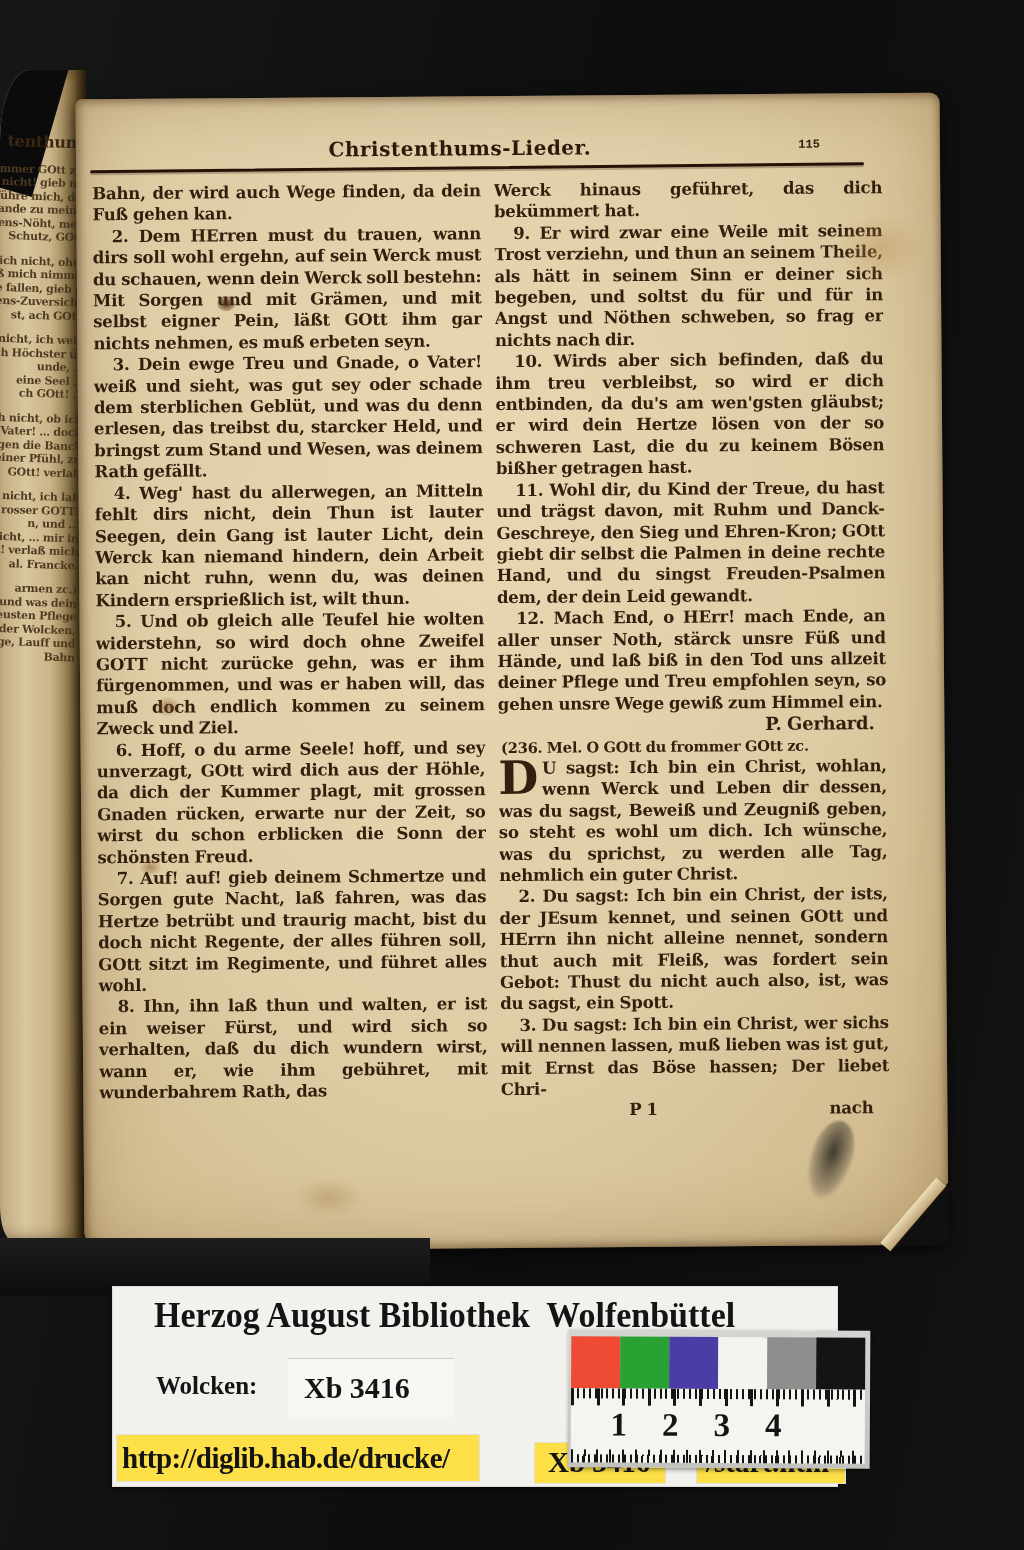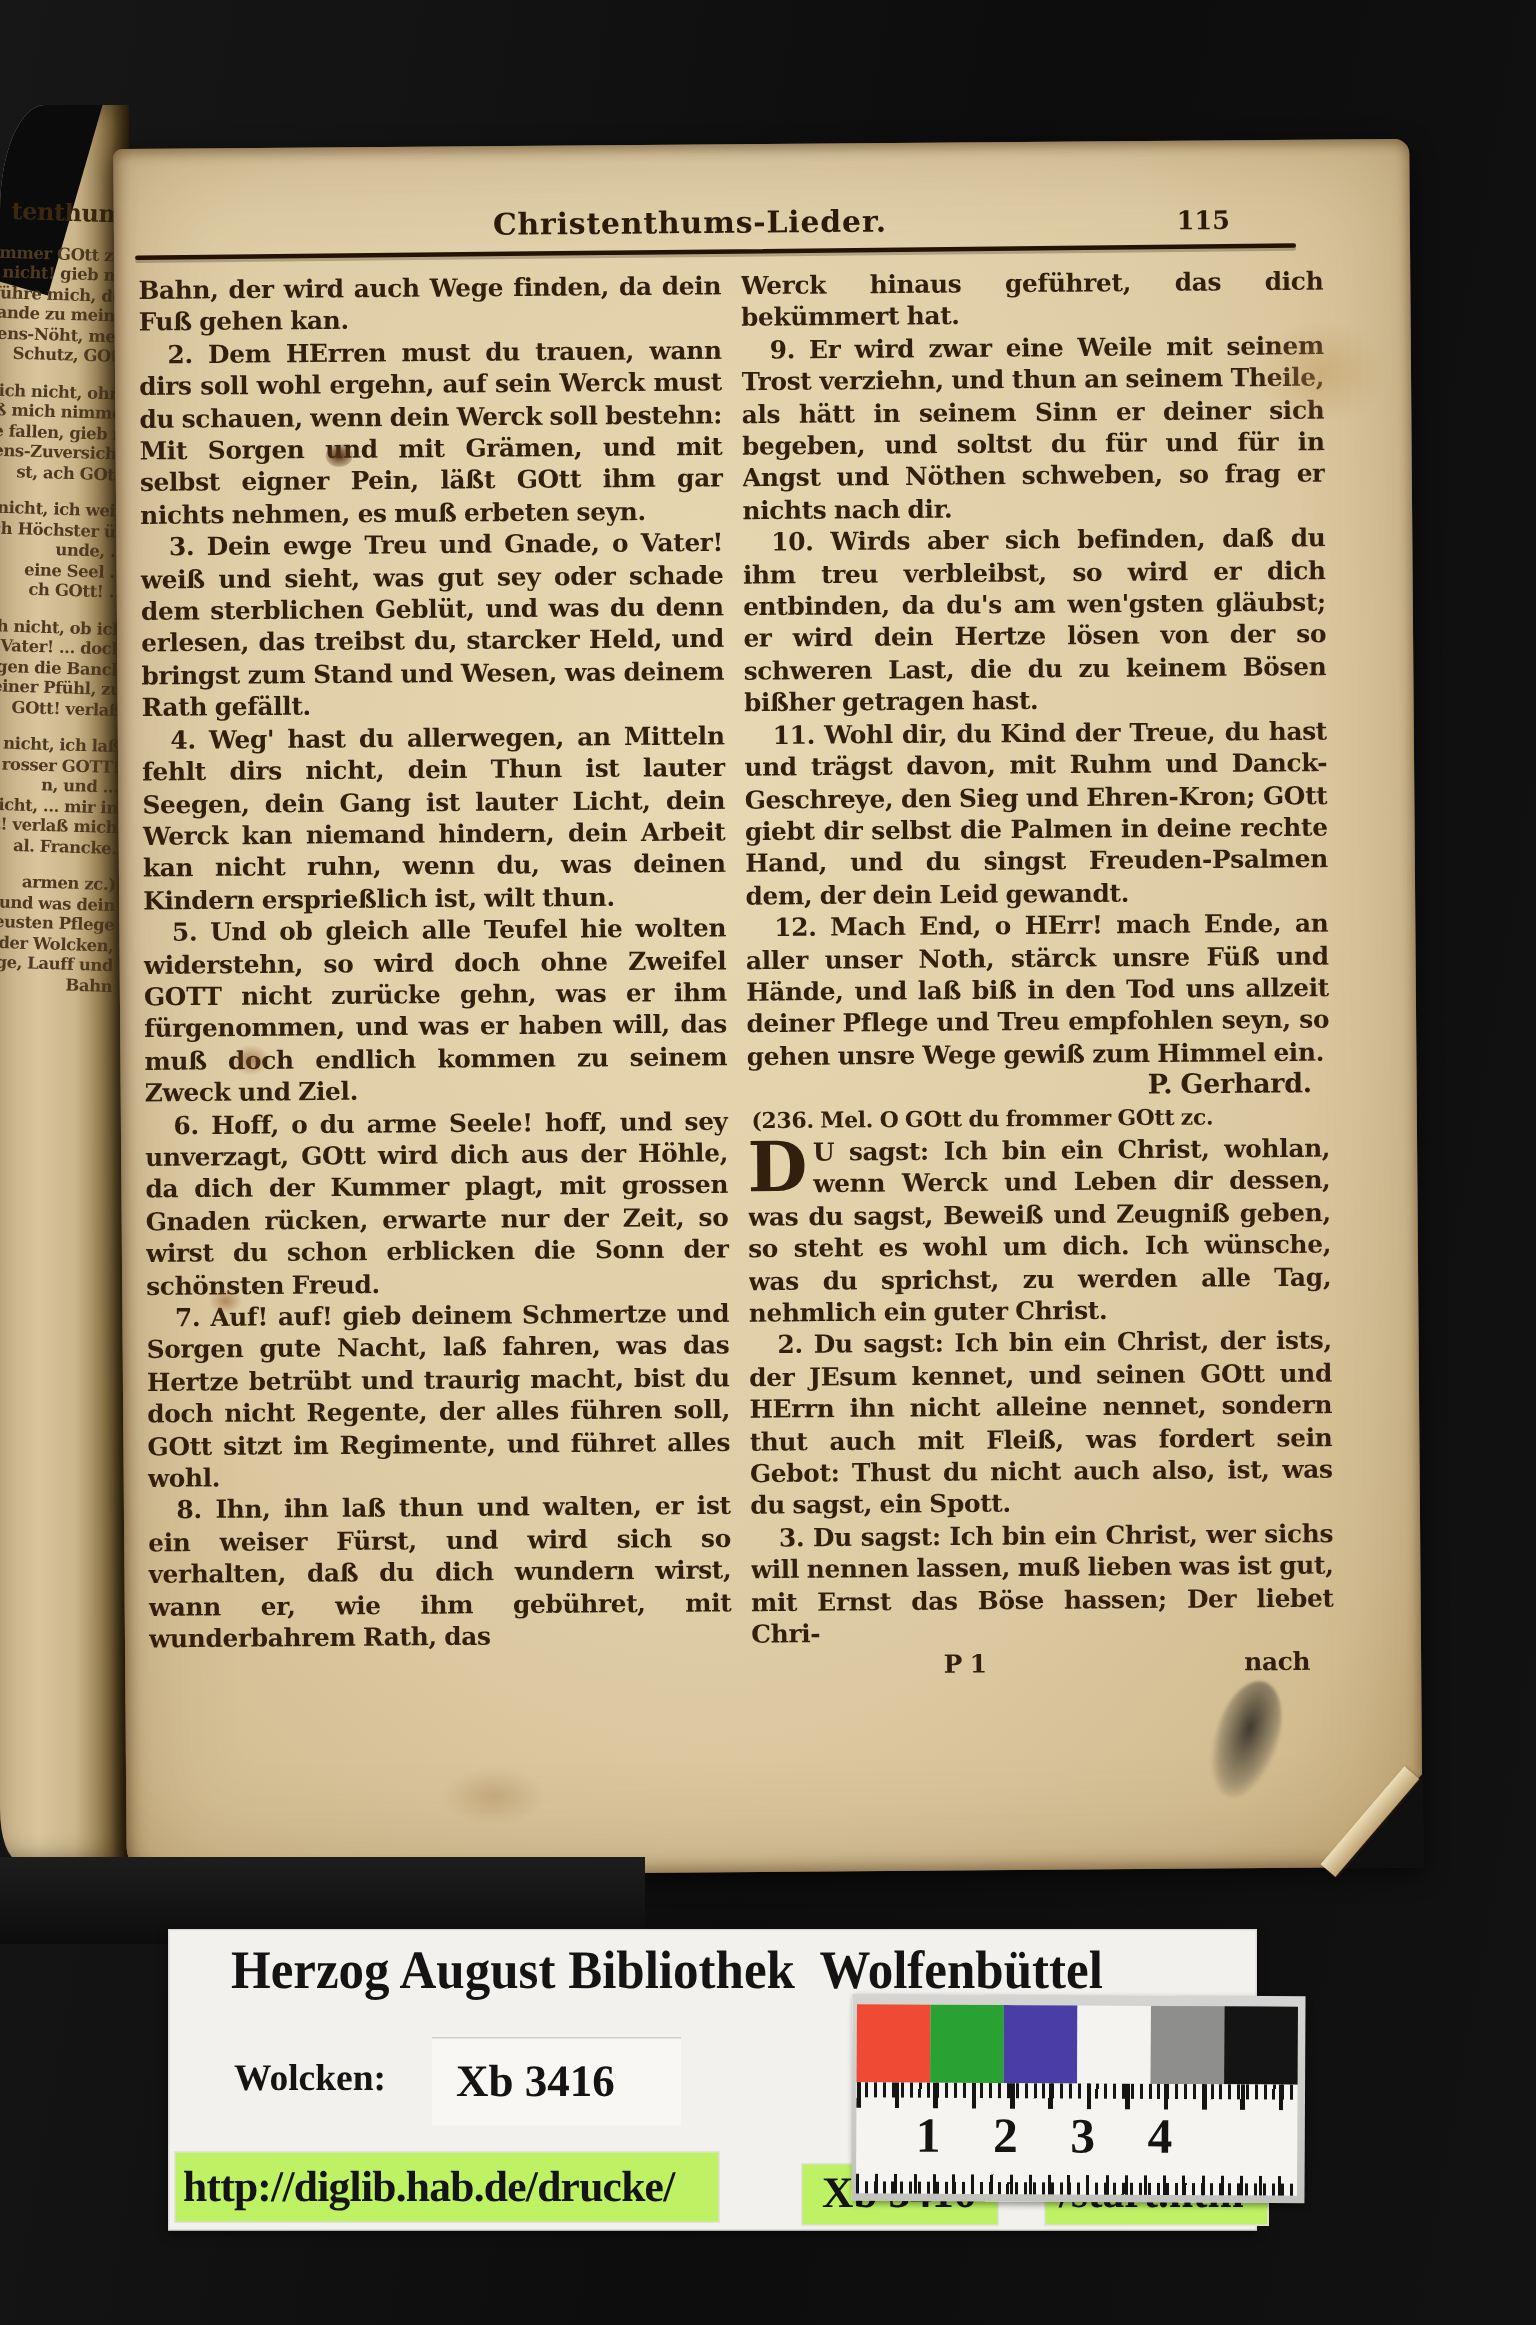--- a/index.html
+++ b/index.html
@@ -31,21 +31,21 @@
       0 5px 16px rgba(0,0,0,.6);}
   .dogear-cut{position:absolute;right:-1px;bottom:-1px;width:56px;height:64px;
     background:#101010;clip-path:polygon(100% 0,100% 100%,0 100%);}
   .dogear-fold{position:absolute;right:-8px;bottom:24px;width:86px;height:13px;
     transform:rotate(-49deg);background:linear-gradient(#ecddb8,#bda273);
     box-shadow:0 1px 2px rgba(60,35,10,.55);}
 
   .page-header{position:relative;height:76px;}
   .header-title{position:absolute;left:0;width:100%;top:40px;text-align:center;
     transform:translateX(-48px);font-size:20px;font-weight:bold;letter-spacing:.5px;color:#2c1a0b;}
-  .page-num{position:absolute;right:120px;top:44px;font-size:17px;font-weight:bold;color:#2c1a0b;}
+  .page-num{position:absolute;right:120px;top:44px;font-size:12px;font-weight:bold;color:#2c1a0b;font-family:Liberation Mono, monospace;}
   .header-rule{position:absolute;top:70px;left:14px;right:76px;height:3px;background:#241206;
     border-radius:2px;transform:rotate(-.15deg);box-shadow:0 2px 0 rgba(36,18,6,.25);}
 
   .cols{position:absolute;top:84px;left:16px;right:58px;bottom:36px;display:flex;gap:13px;
     font-size:16.6px;line-height:21.4px;font-weight:bold;color:#331f0d;text-align:justify;
     letter-spacing:-.25px;word-spacing:-.5px;}
   .col{flex:1;min-width:0;overflow:hidden;}
   .col p{margin:0;text-indent:1.15em;}
   .col p.noindent{text-indent:0;}
   .col p.attr{text-align:right;padding-right:12px;font-size:18px;}
@@ -87,21 +87,21 @@
     background-image:repeating-linear-gradient(90deg,#141414 0 2px,transparent 2px 5.9px),
                      repeating-linear-gradient(90deg,#141414 0 3px,transparent 3px 25.6px);
     background-size:100% 10px,100% 17px;background-repeat:no-repeat;background-position:0 0;}
   .ruler-nums{position:absolute;top:18px;left:0;right:0;height:38px;font-weight:bold;font-size:33px;}
   .ruler-nums span{position:absolute;top:0;width:24px;text-align:center;}
   .ticks-bottom{position:absolute;bottom:0;left:0;right:0;height:14px;
     background-image:repeating-linear-gradient(90deg,#141414 0 2px,transparent 2px 5.9px),
                      repeating-linear-gradient(90deg,#141414 0 2px,transparent 2px 12.8px);
     background-size:100% 8px,100% 13px;background-repeat:no-repeat;background-position:0 100%,0 100%;}
 
-  .strip-box{position:absolute;background:#bef264;box-shadow:inset 0 0 0 1px #e2e1dd;z-index:1;}
+  .strip-box{position:absolute;background:#fde047;box-shadow:inset 0 0 0 1px #e2e1dd;z-index:1;}
   .url-box{left:4px;top:148px;width:364px;height:48px;}
   .url-text{position:absolute;left:6px;top:8px;font-weight:bold;font-size:29px;letter-spacing:-.5px;}
   .xb-box{left:422px;top:156px;width:132px;height:42px;}
   .xb-text{position:absolute;left:14px;top:4px;font-weight:bold;font-size:29px;}
   .start-box{left:584px;top:156px;width:150px;height:42px;}
   .start-text{position:absolute;left:10px;top:4px;font-weight:bold;font-size:29px;}
 
   .cradle{position:absolute;left:0;top:1238px;width:430px;height:58px;
     background:linear-gradient(180deg,#1d1d1d,#0d0d0d);}
 </style>

